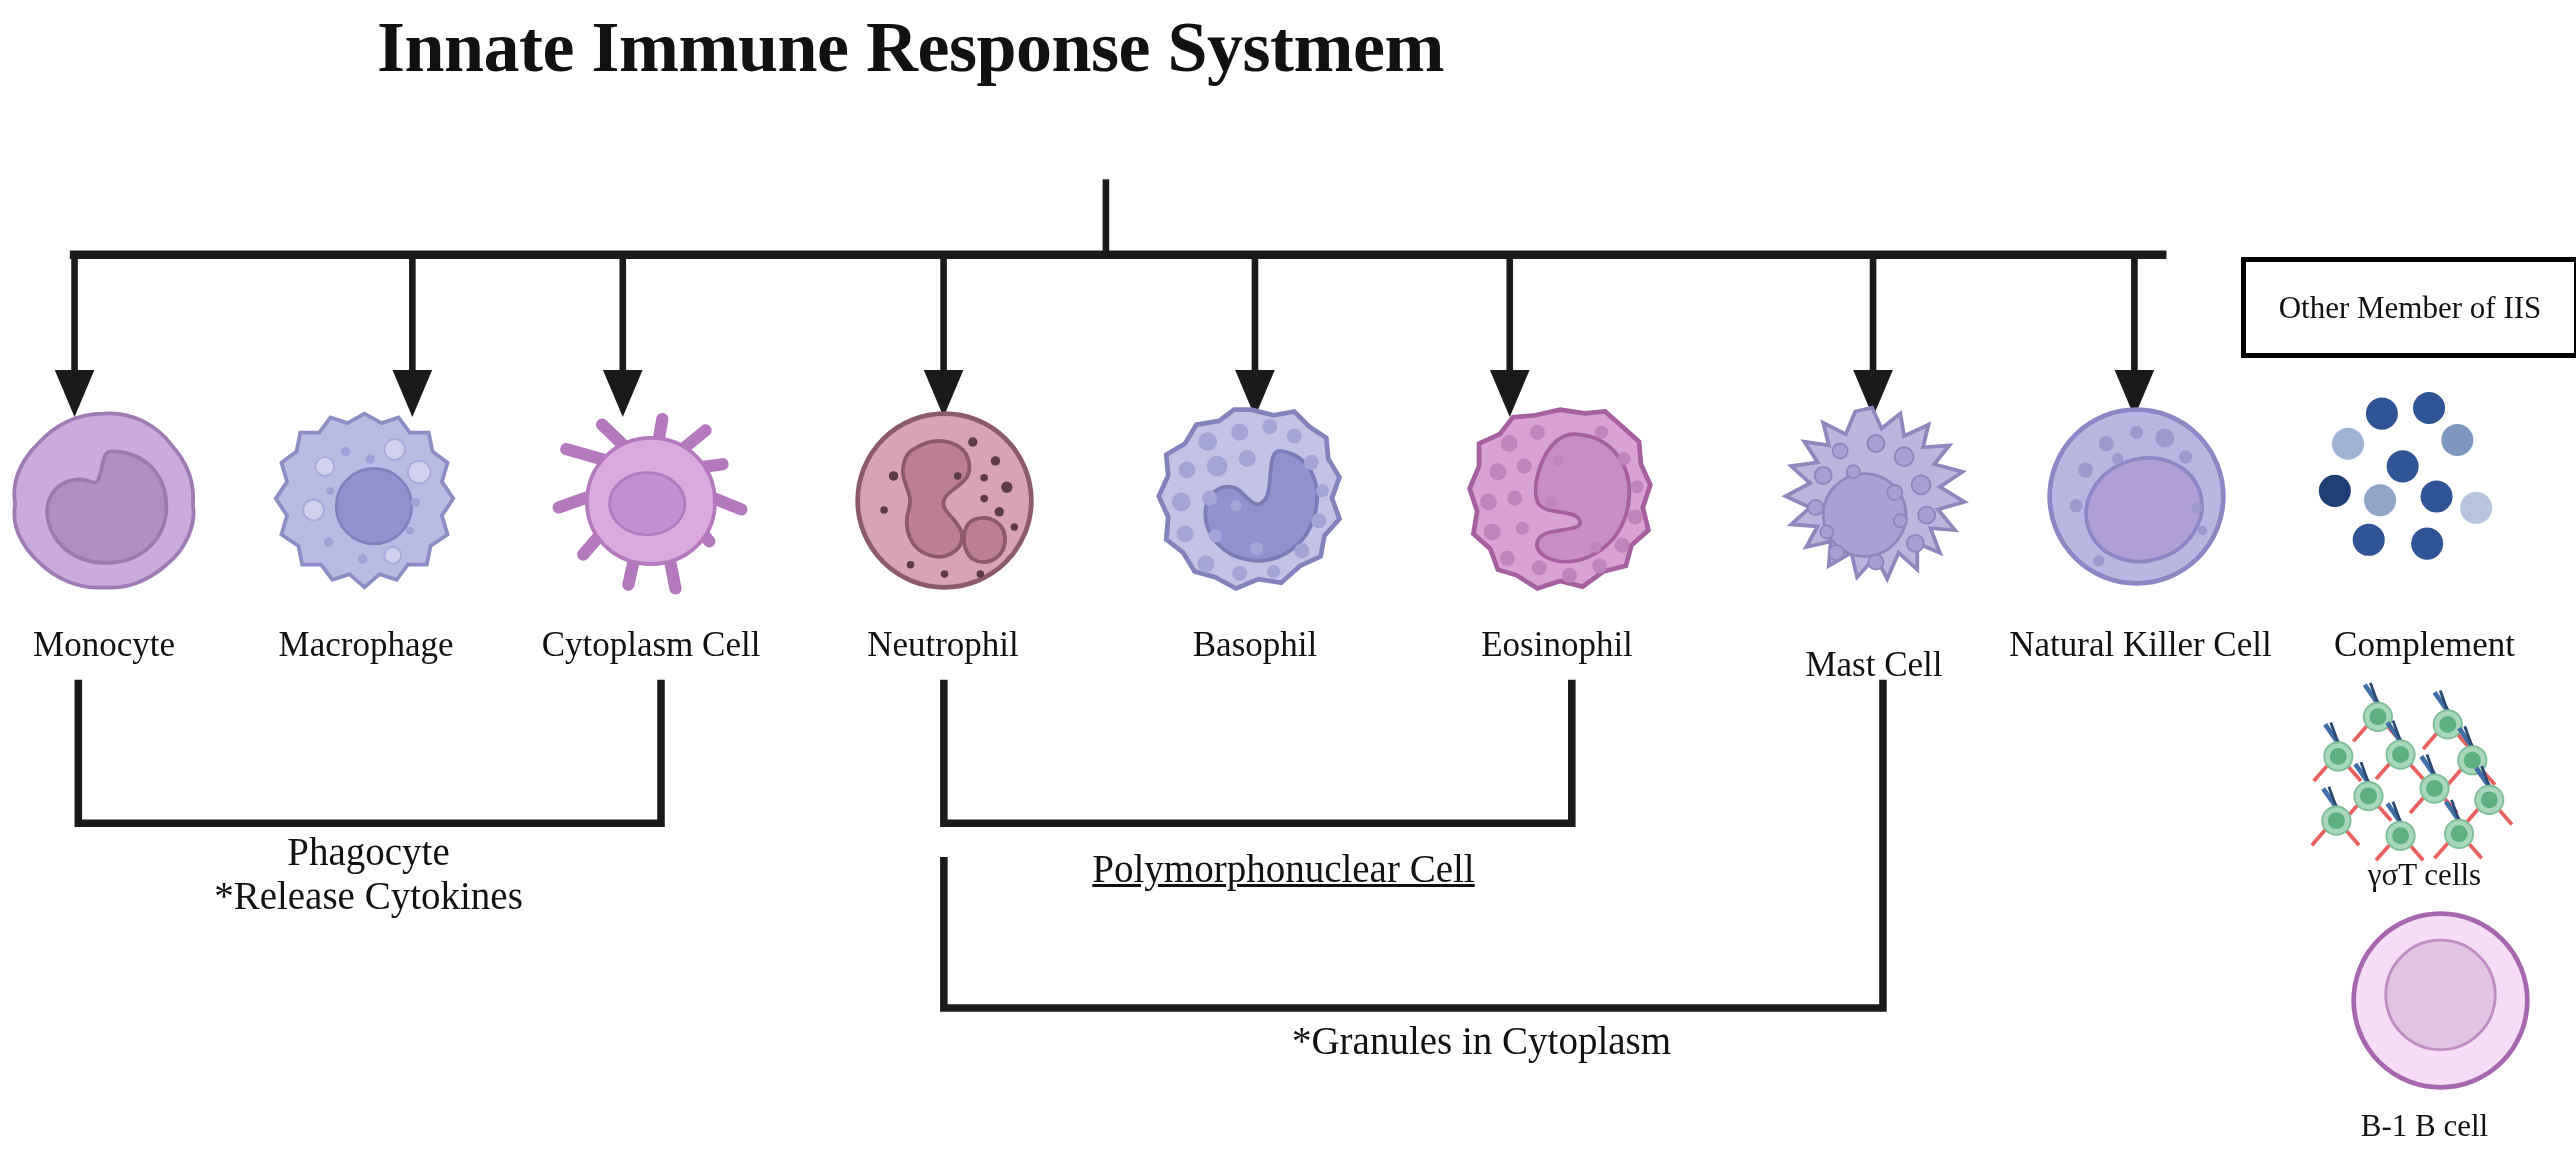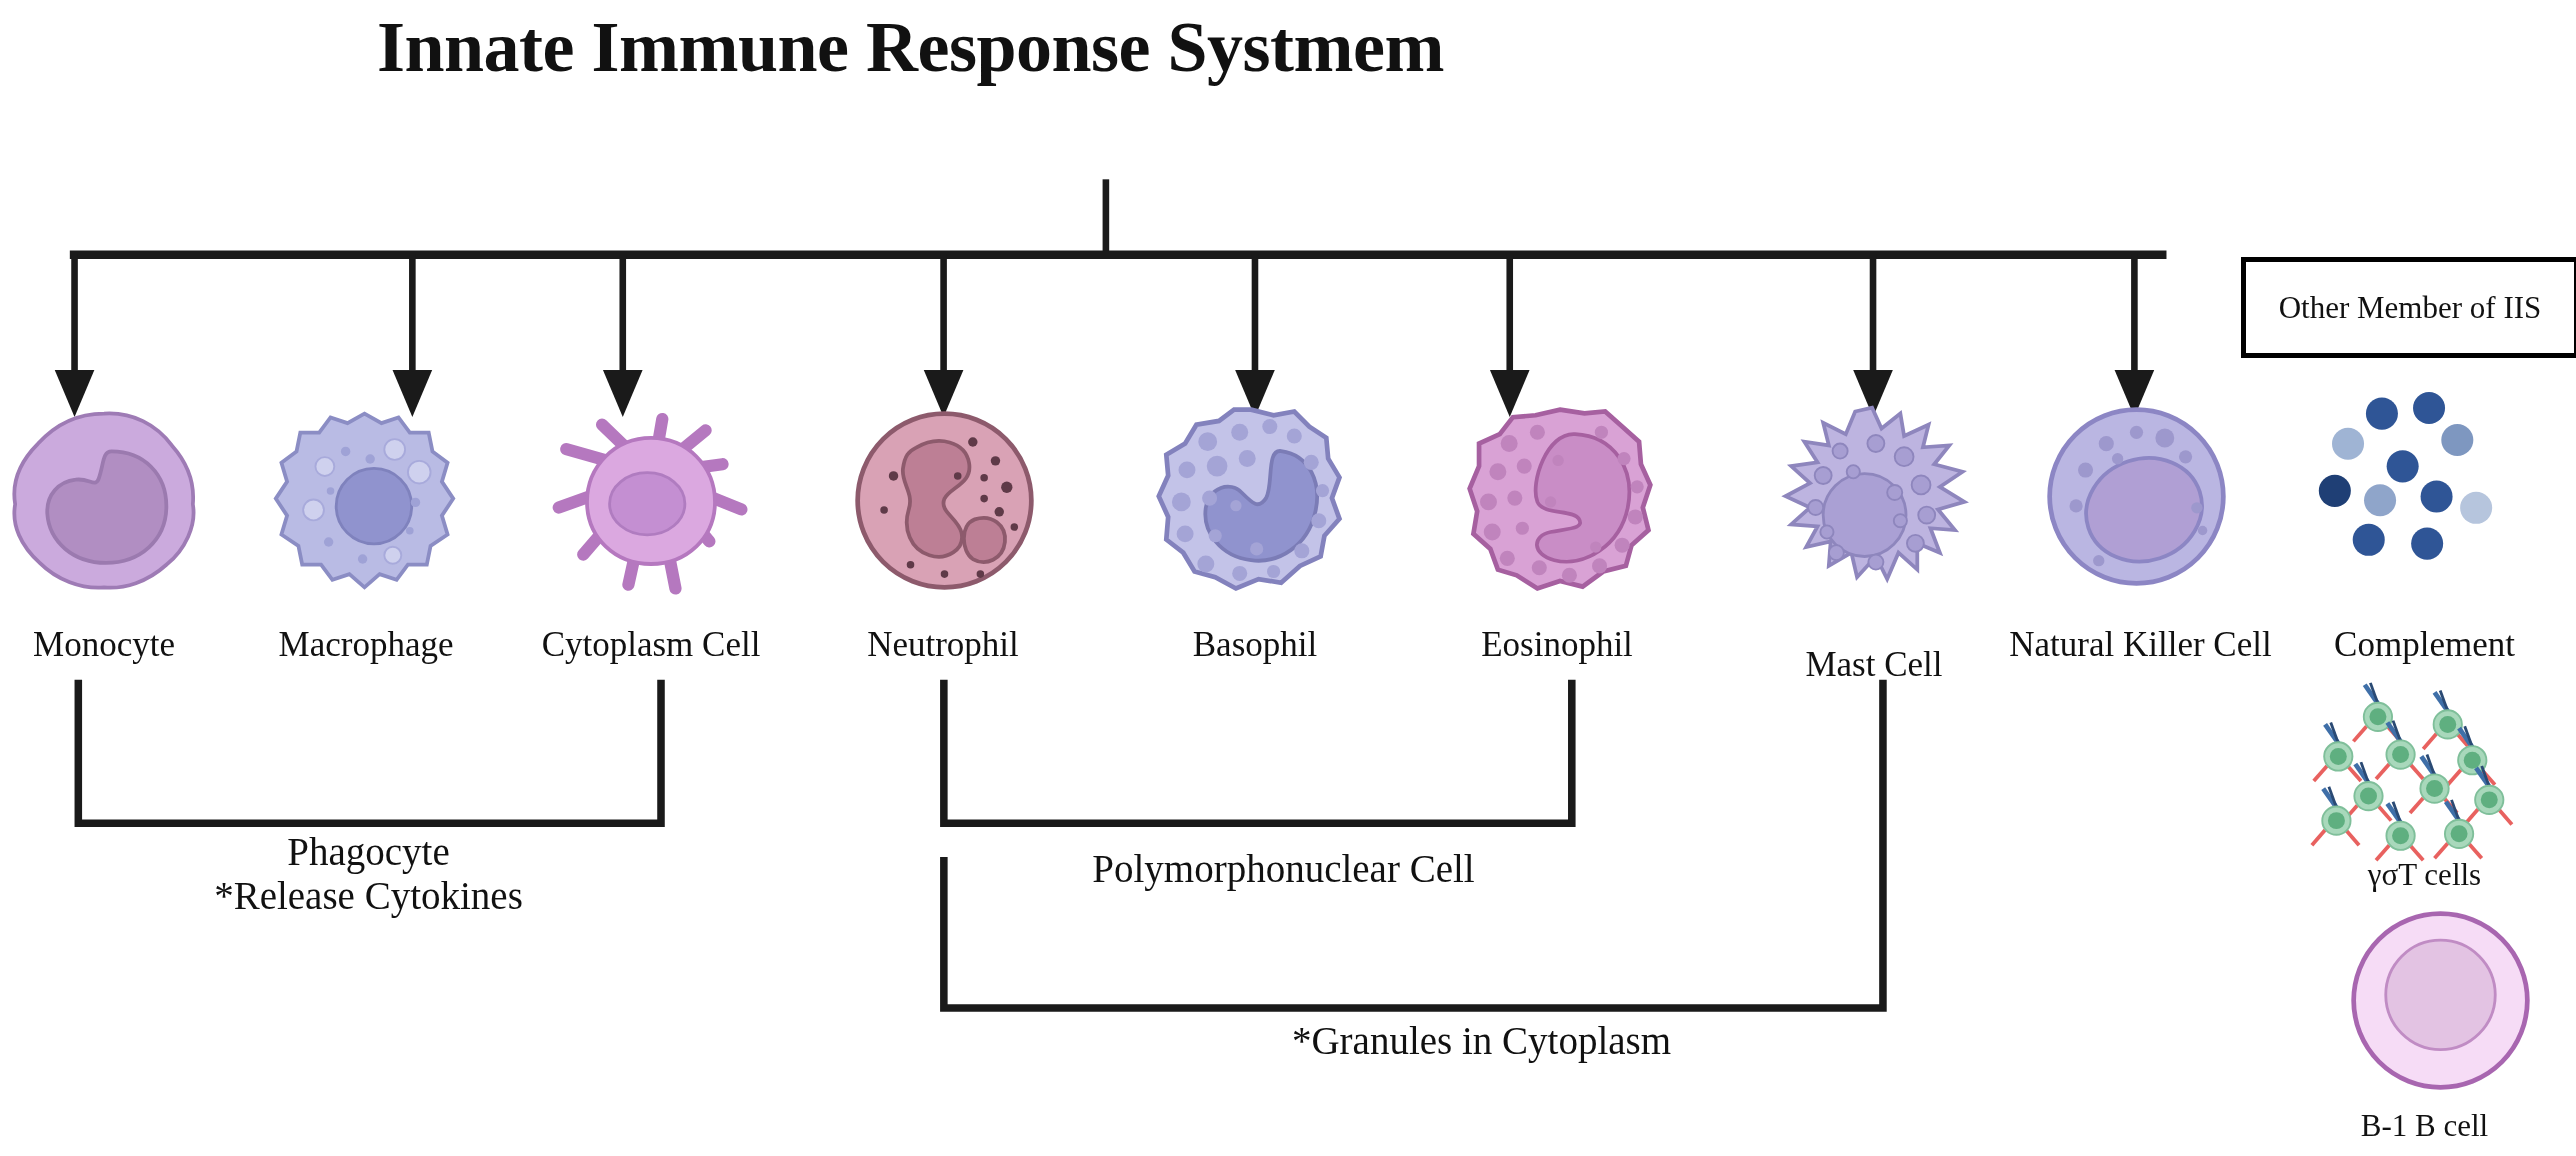--- a/index.html
+++ b/index.html
@@ -267,21 +267,21 @@
 
     <path d="M1000 208 L1000 368 L1996 368 L1996 20" stroke-width="8"></path>
   </g>
 </svg>
 
 <div class="bracket-text" style="left:57px;top:830px;width:623px;">
   <div>Phagocyte</div>
   <div>*Release Cytokines</div>
 </div>
 
-<div class="bracket-text" style="left:953px;top:847px;width:661px;">
+<div class="bracket-text" style="left:953px;top:847px;width:661px;text-decoration:underline;">
   <div>Polymorphonuclear Cell</div>
 </div>
 
 <div class="bracket-text" style="left:1123px;top:1019px;width:717px;">
   <div>*Granules in Cytoplasm</div>
 </div>
 
 <div class="note" style="left:1920px;top:710px;width:377px;">
 </div>
 

